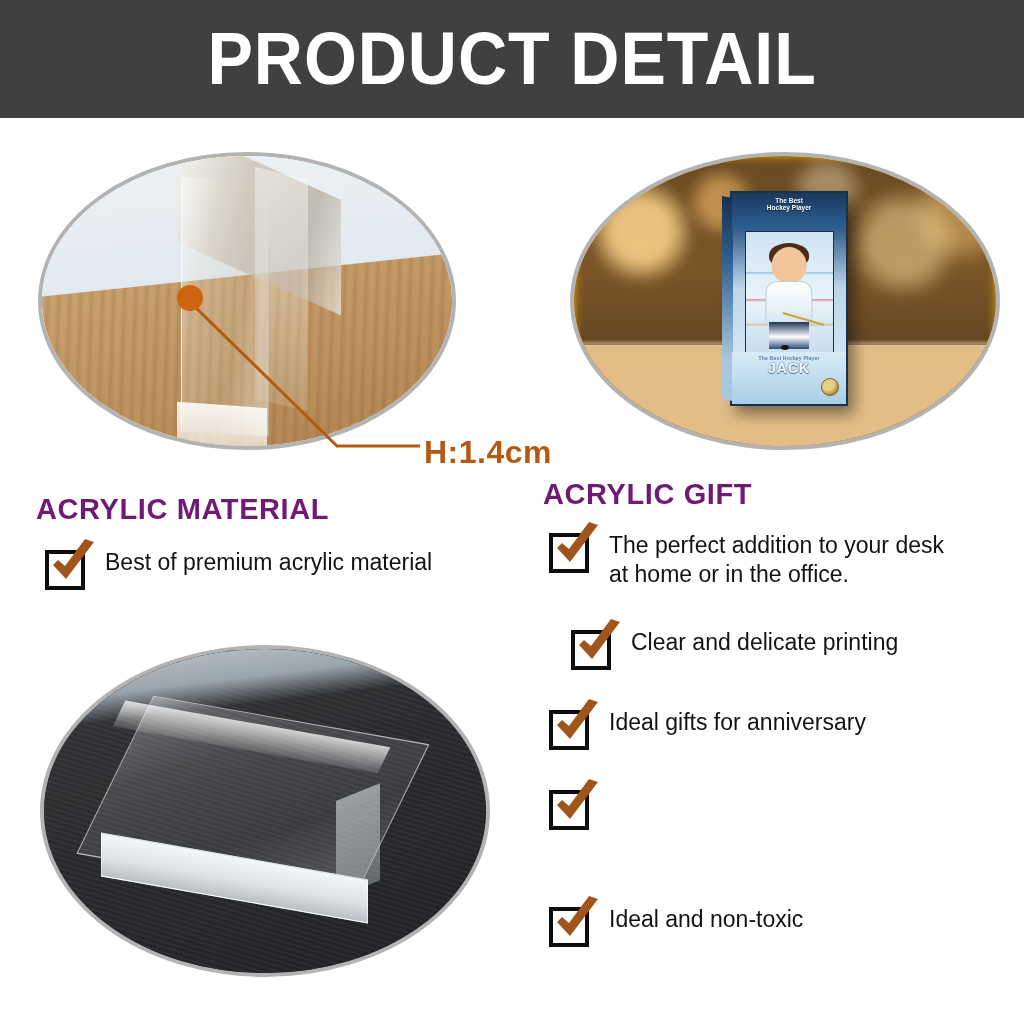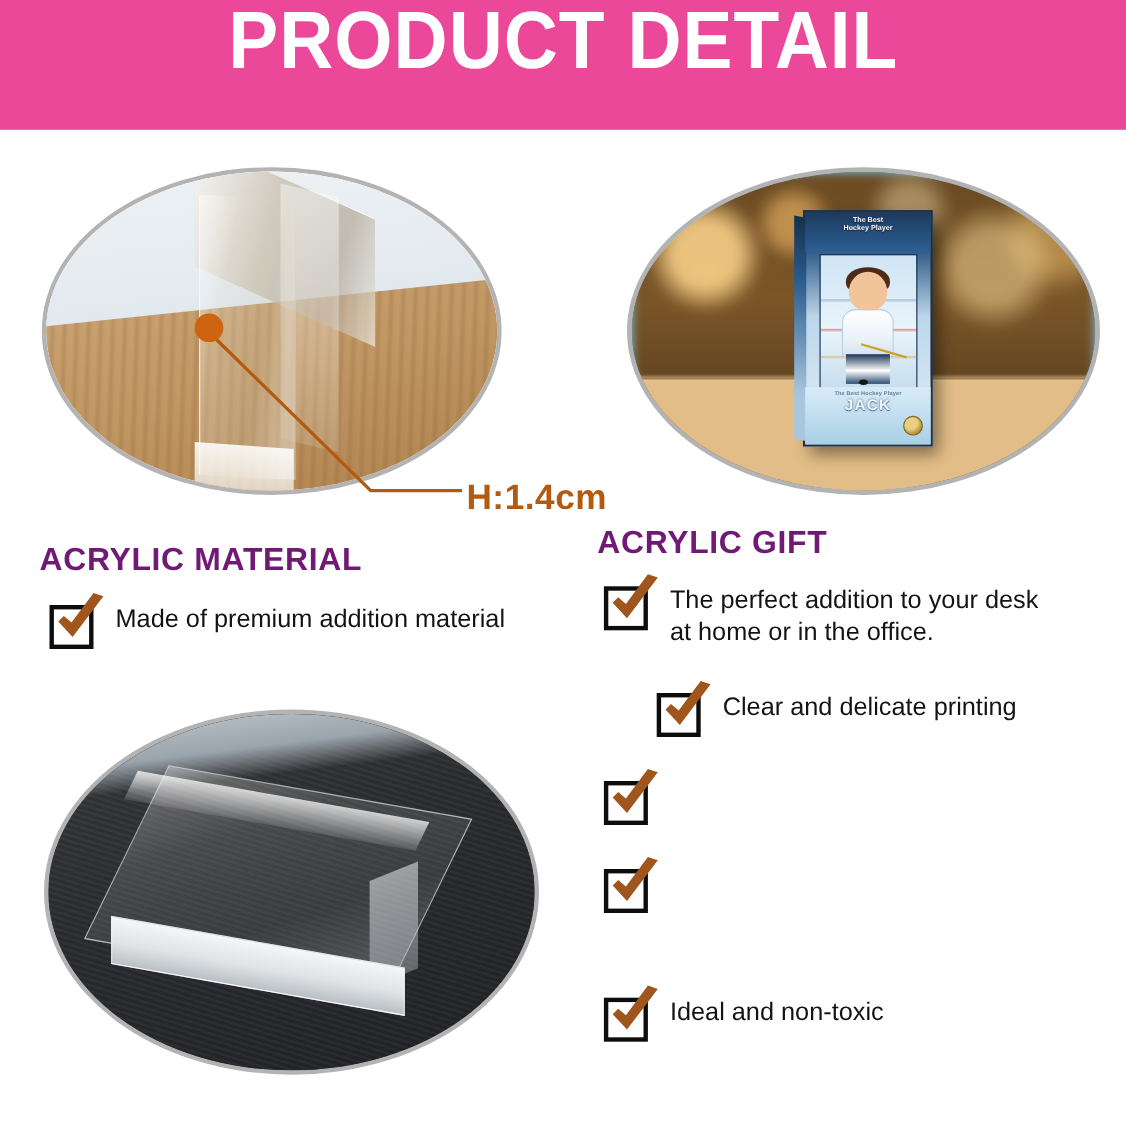--- a/index.html
+++ b/index.html
@@ -14,22 +14,23 @@
     overflow: hidden;
     font-family: "Liberation Sans", sans-serif;
     color: #111111;
   }
 
   
   .banner {
     position: absolute;
     left: 0; top: 0;
     width: 1024px; height: 118px;
-    background: #ec4899;
+    background: #404040;
     display: flex;
+    align-items: center;
     justify-content: center;
   }
   .banner-title {
     color: #ffffff;
     font-size: 74px;
     font-weight: bold;
     letter-spacing: 1px;
     transform: scaleX(0.92);
     line-height: 1;
     white-space: nowrap;
@@ -86,21 +87,21 @@
     transform: skewY(13deg);
   }
   .slab-base {
     position: absolute; left: 33%; bottom: 0%; width: 22%; height: 14%;
     background: linear-gradient(180deg, rgba(255,255,255,0.88), rgba(246,245,240,0.70));
     transform: skewY(4deg);
   }
 
   
   #oval-gift { left: 570px; top: 152px; width: 430px; height: 298px; }
-  .bokeh-scene { position: absolute; inset: 0; background: #7dd3fc; }
+  .bokeh-scene { position: absolute; inset: 0; background: #eab308; }
   .bokeh-bg {
     position: absolute; inset: 0;
     background:
       radial-gradient(circle at 16% 26%, rgba(255,214,140,0.85) 0 7%, rgba(255,214,140,0) 13%),
       radial-gradient(circle at 35% 16%, rgba(255,196,110,0.55) 0 5%, rgba(255,196,110,0) 10%),
       radial-gradient(circle at 78% 30%, rgba(255,225,160,0.50) 0 8%, rgba(255,225,160,0) 15%),
       radial-gradient(circle at 92% 20%, rgba(255,206,120,0.45) 0 6%, rgba(255,206,120,0) 12%),
       radial-gradient(circle at 60% 12%, rgba(255,236,190,0.40) 0 5%, rgba(255,236,190,0) 11%),
       linear-gradient(180deg, #6b4a22 0%, #7a5527 40%, #5d4020 75%, #43301a 100%);
     filter: blur(5px);
@@ -277,21 +278,21 @@
     white-space: pre-line;
   }
   .feature-text.narrow { max-width: 405px; }
 
   
   #feat-acrylic { left: 45px; top: 548px; }
   #feat-acrylic .feature-text { max-width: 460px; }
 
   
   #feat-gift-0 { left: 549px; top: 531px; }
-  #feat-gift-1 { left: 549px; top: 628px; padding-left: 48px; }
+  #feat-gift-1 { left: 523px; top: 628px; padding-left: 48px; }
   #feat-gift-2 { left: 549px; top: 708px; }
   #feat-gift-3 { left: 549px; top: 788px; }
   #feat-gift-4 { left: 549px; top: 905px; }
 
   
   #callout { position: absolute; left: 150px; top: 270px; width: 420px; height: 220px; pointer-events: none; }
   .callout-label {
     position: absolute;
     left: 424px; top: 434px;
     font-size: 32px;
@@ -358,21 +359,21 @@
 <div class="callout-label">H:1.4cm</div>
 
 <div class="section-head" id="head-acrylic">ACRYLIC MATERIAL</div>
 
 <div class="feature" id="feat-acrylic">
   <div class="checkbox">
     <svg class="tick" viewBox="0 0 52 52">
       <path d="M6 27 L19 41 L47 4 L38 1 L18 28 L11 22 Z" fill="#a0551c"></path>
     </svg>
   </div>
-  <div class="feature-text">Made of premium addition material</div>
+  <div class="feature-text">Best of premium acrylic material</div>
 </div>
 
 <div class="oval" id="oval-block">
   <div class="slate-scene">
     <div class="slate-bg"></div>
     <div class="slate-highlight"></div>
     <div class="block-top"></div>
     <div class="block-top-edge"></div>
     <div class="block-right"></div>
     <div class="block-front"></div>
@@ -399,20 +400,21 @@
   </div>
   <div class="feature-text narrow">Clear and delicate printing</div>
 </div>
 
 <div class="feature" id="feat-gift-2">
   <div class="checkbox">
     <svg class="tick" viewBox="0 0 52 52">
       <path d="M6 27 L19 41 L47 4 L38 1 L18 28 L11 22 Z" fill="#a0551c"></path>
     </svg>
   </div>
+  <div class="feature-text narrow">Ideal gifts for anniversary</div>
 </div>
 
 <div class="feature" id="feat-gift-3">
   <div class="checkbox">
     <svg class="tick" viewBox="0 0 52 52">
       <path d="M6 27 L19 41 L47 4 L38 1 L18 28 L11 22 Z" fill="#a0551c"></path>
     </svg>
   </div>
 </div>
 

